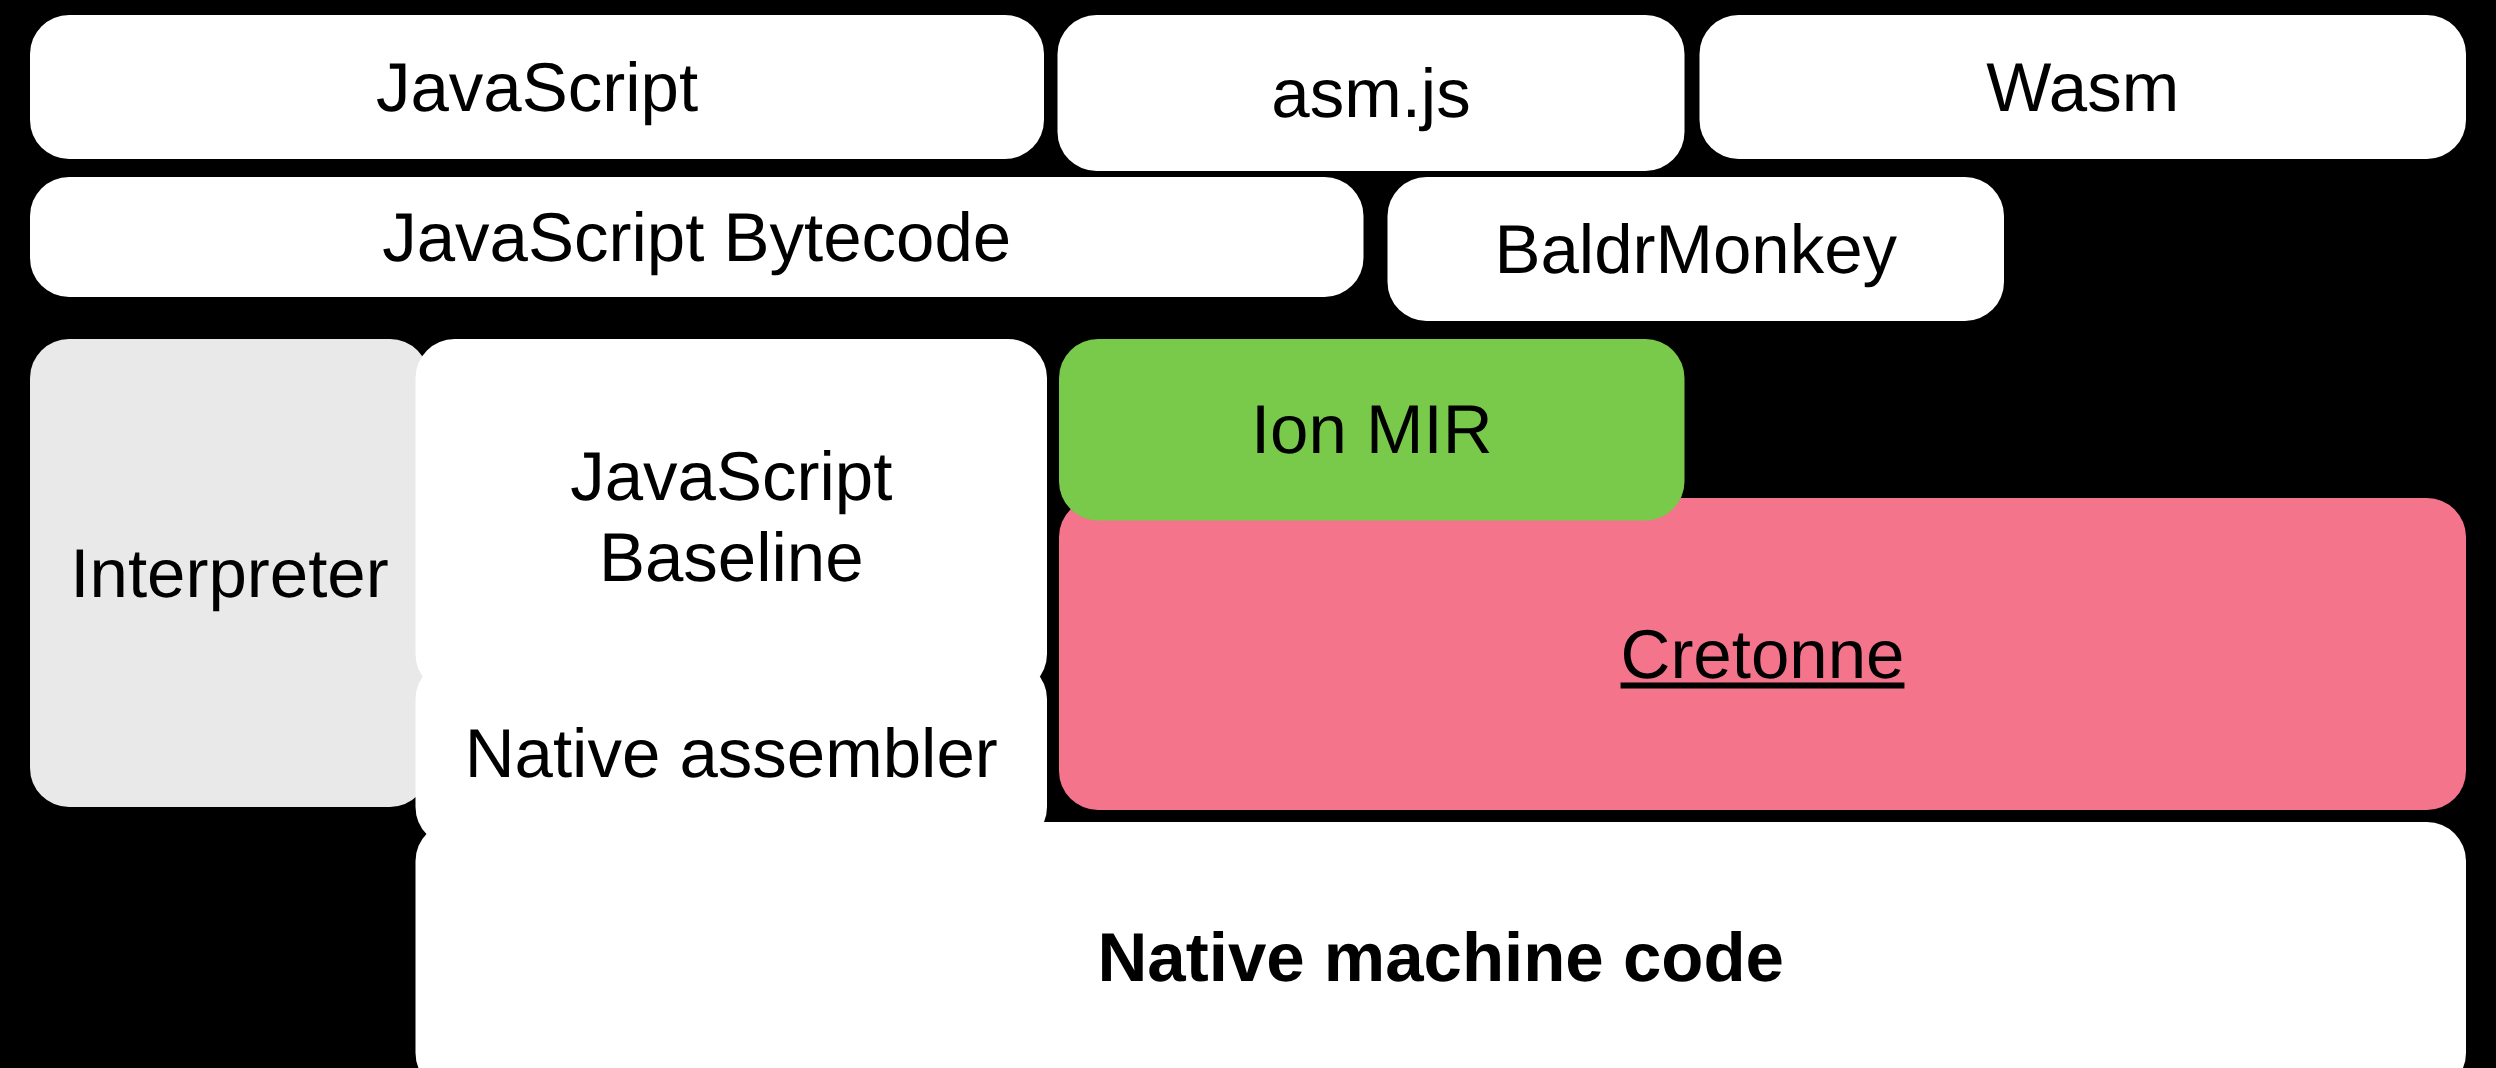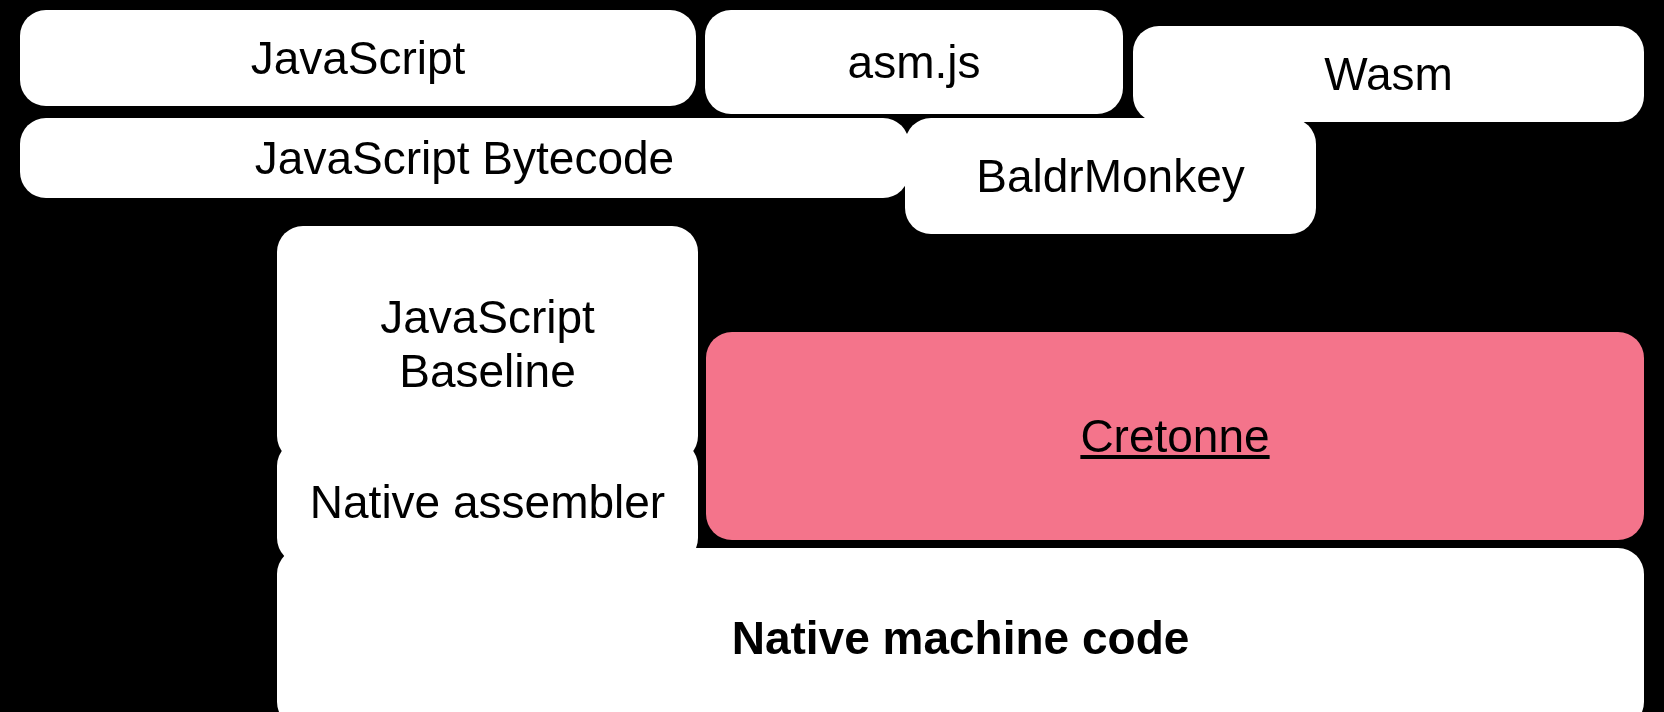--- a/index.html
+++ b/index.html
@@ -32,25 +32,25 @@
     padding: 0 10px;
     white-space: pre-line;
   }
   .node.gray   { background: #e9e9e9; }
   .node.green  { background: #79c94a; }
   .node.pink   { background: #f4748b; }
 
   
   #n-javascript      { left: 20px;   top: 10px;  width: 676px;  height: 96px; }
   #n-asmjs           { left: 705px;  top: 10px;  width: 418px;  height: 104px; }
-  #n-wasm            { left: 1133px; top: 26px;  width: 511px;  height: 96px; }
+  #n-wasm            { left: 1133px; top: 10px;  width: 511px;  height: 96px; }
 
   
   #n-js-bytecode     { left: 20px;   top: 118px; width: 889px;  height: 80px; }
-  #n-baldrmonkey     { left: 905px;  top: 118px; width: 411px;  height: 116px; }
+  #n-baldrmonkey     { left: 925px;  top: 118px; width: 411px;  height: 96px; }
 
   
   #n-interpreter     { left: 20px;   top: 226px; width: 266px;  height: 312px; }
 
   
   #n-js-baseline     { left: 277px;  top: 226px; width: 421px;  height: 236px; }
   #n-macro-assembler { left: 277px;  top: 440px; width: 421px;  height: 124px; }
 
   
   #n-ion-mir         { left: 706px;  top: 226px; width: 417px;  height: 121px; }
@@ -75,24 +75,26 @@
   <div class="node" id="n-javascript">JavaScript</div>
 
   <div class="node" id="n-asmjs">asm.js</div>
 
   <div class="node" id="n-wasm">Wasm</div>
 
   <div class="node" id="n-js-bytecode">JavaScript Bytecode</div>
 
   <div class="node" id="n-baldrmonkey">BaldrMonkey</div>
 
+  <div class="node gray" id="n-interpreter">Interpreter</div>
 
   <div class="node" id="n-js-baseline">JavaScript
 Baseline</div>
 
   <div class="node" id="n-macro-assembler">Native assembler</div>
 
+  <div class="node green" id="n-ion-mir">Ion MIR</div>
 
   <div class="node pink" id="n-cretonne">Cretonne</div>
 
   <div class="node" id="n-native-code">Native machine code</div>
 
 </div>
 
 </body></html>

